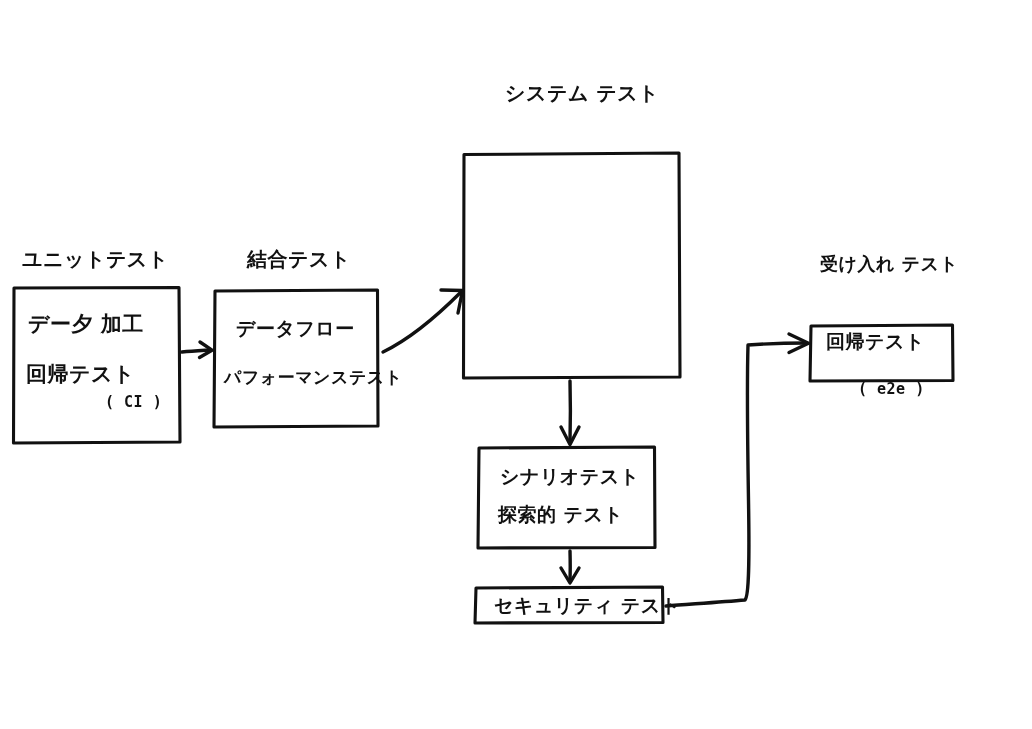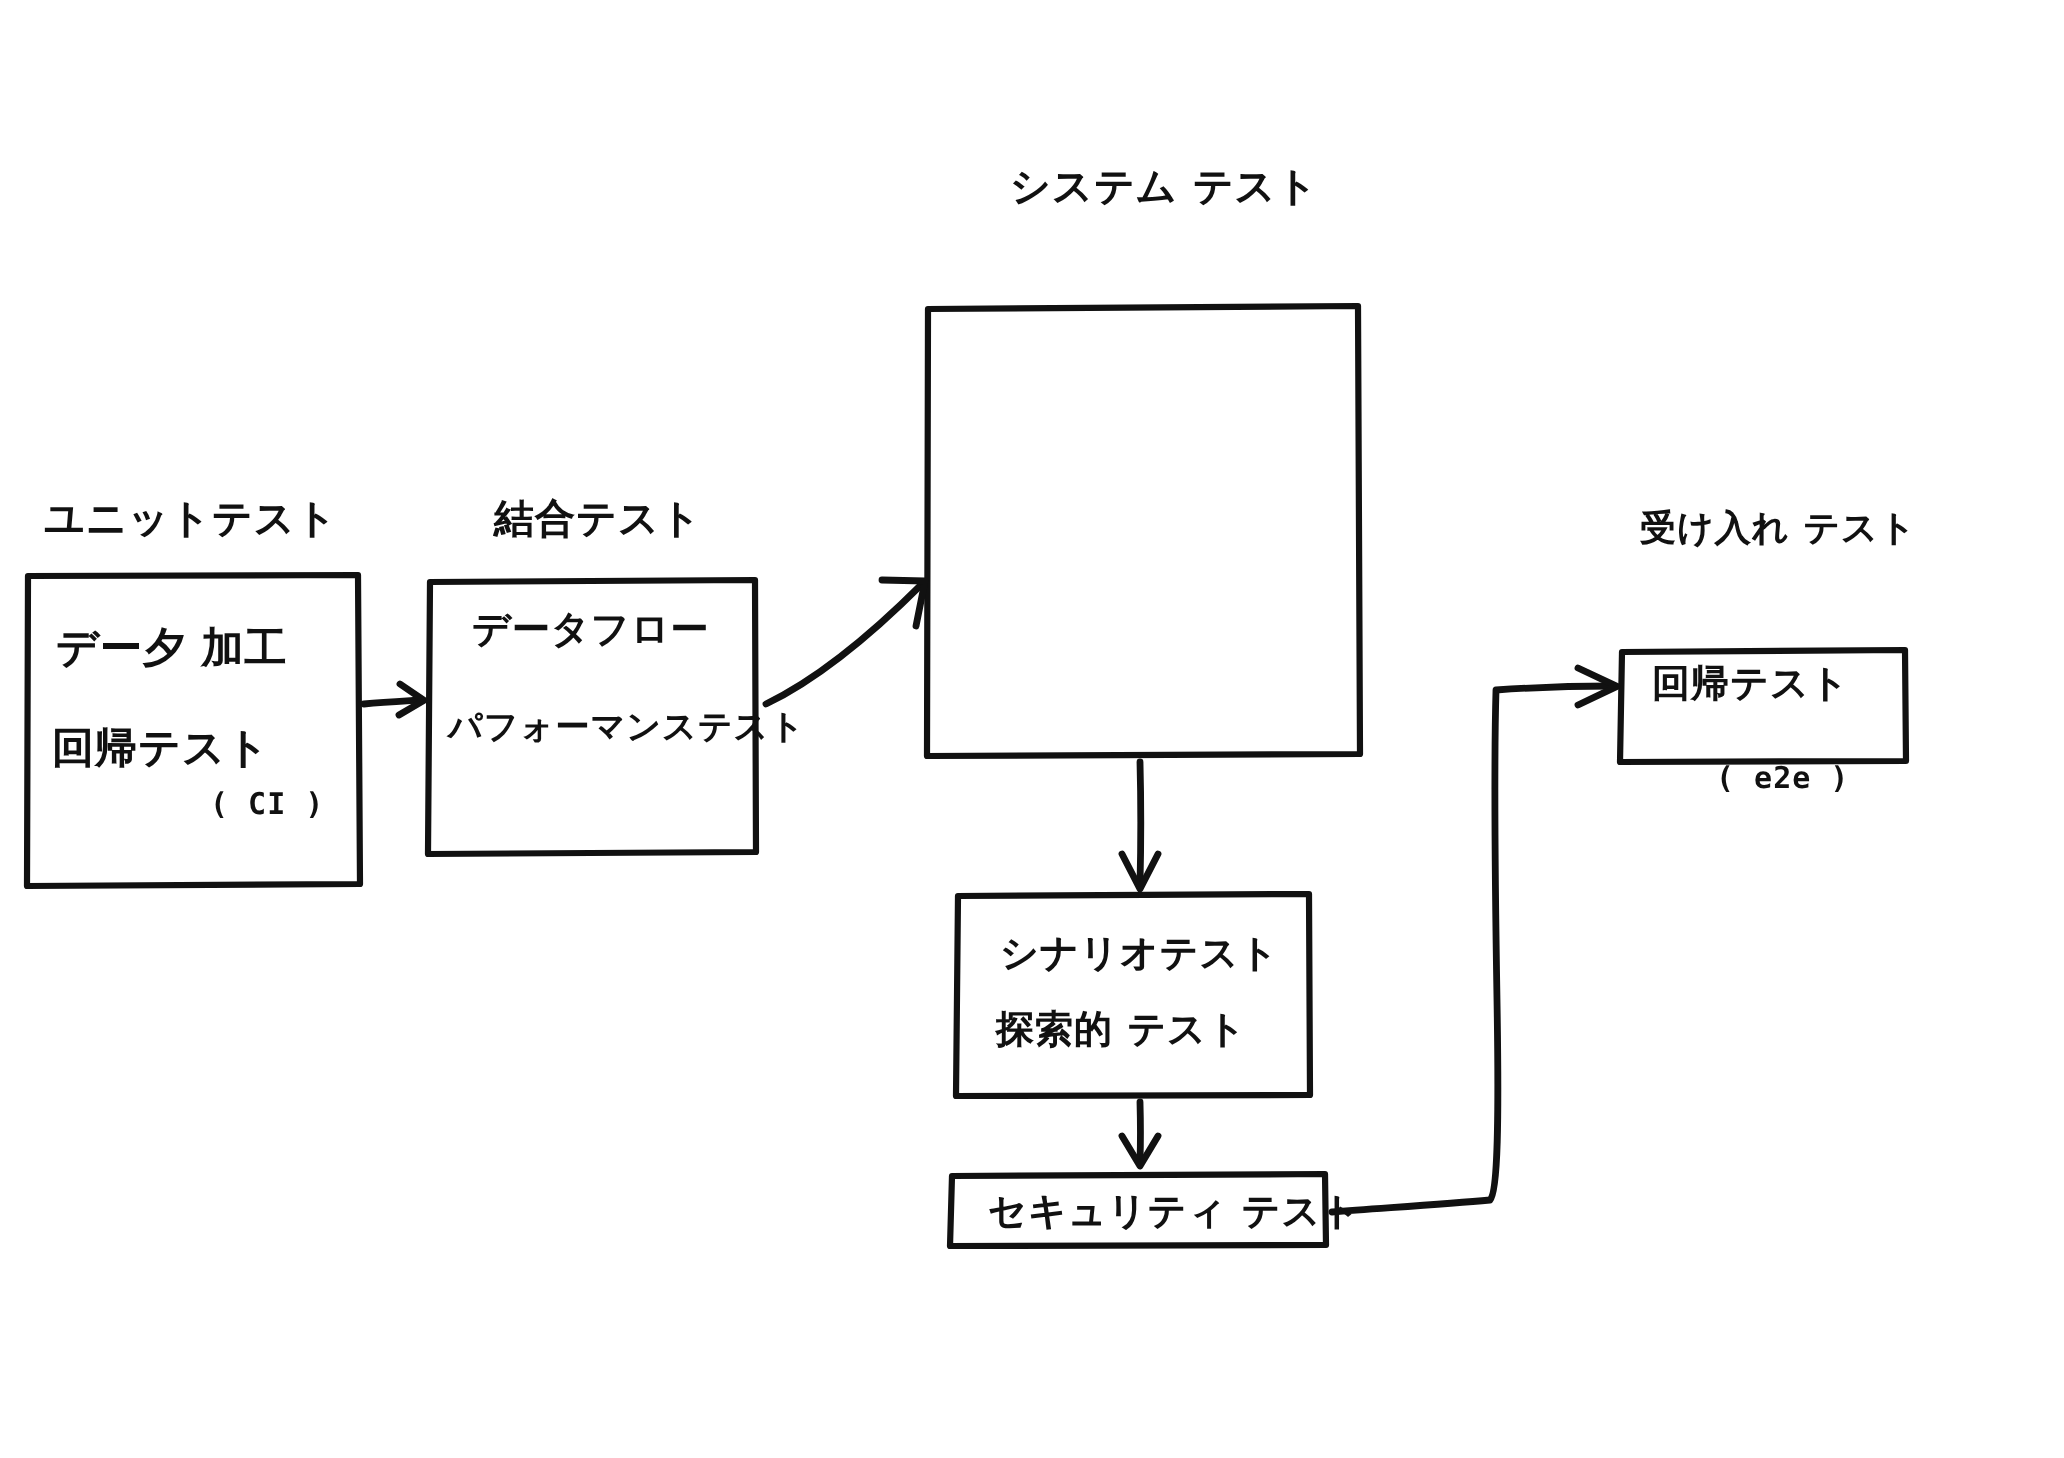--- a/index.html
+++ b/index.html
@@ -115,21 +115,21 @@
   <div class="lbl group-title" style="left:820px; top:252px; font-size:18px;">受け入れ テスト</div>
 
   <div class="lbl group-title" style="left:505px; top:80px;">システム テスト</div>
 
   <div class="node-box" style="left:13px; top:287px; width:167px; height:156px;">
     <div class="lbl box-line" style="left:15px; top:23px;">デー夕 加工</div>
     <div class="lbl box-line" style="left:13px; top:73px;">回帰テスト</div>
     <div class="lbl sub-note" style="left:92px; top:106px;">( CI )</div>
   </div>
 
-  <div class="node-box" style="left:214px; top:280px; width:164px; height:137px;">
+  <div class="node-box" style="left:214px; top:294px; width:164px; height:137px;">
     <div class="lbl box-line-sm" style="left:22px; top:22px;">データフロー</div>
     <div class="lbl" style="left:10px; top:72px; font-size:17px; font-weight:600;">パフォーマンステスト</div>
   </div>
 
 
   <div class="node-box" style="left:478px; top:447px; width:177px; height:101px;">
     <div class="lbl box-line-sm" style="left:22px; top:17px;">シナリオテスト</div>
     <div class="lbl box-line-sm" style="left:20px; top:55px;text-align:right;">探索的 テスト</div>
   </div>
 

